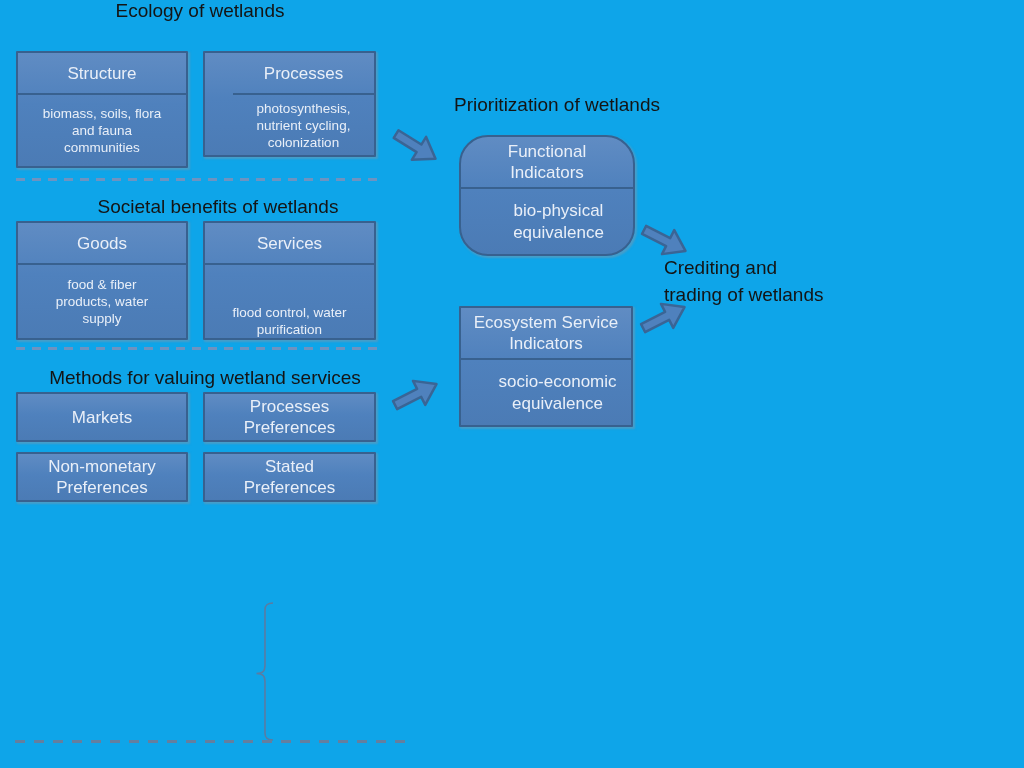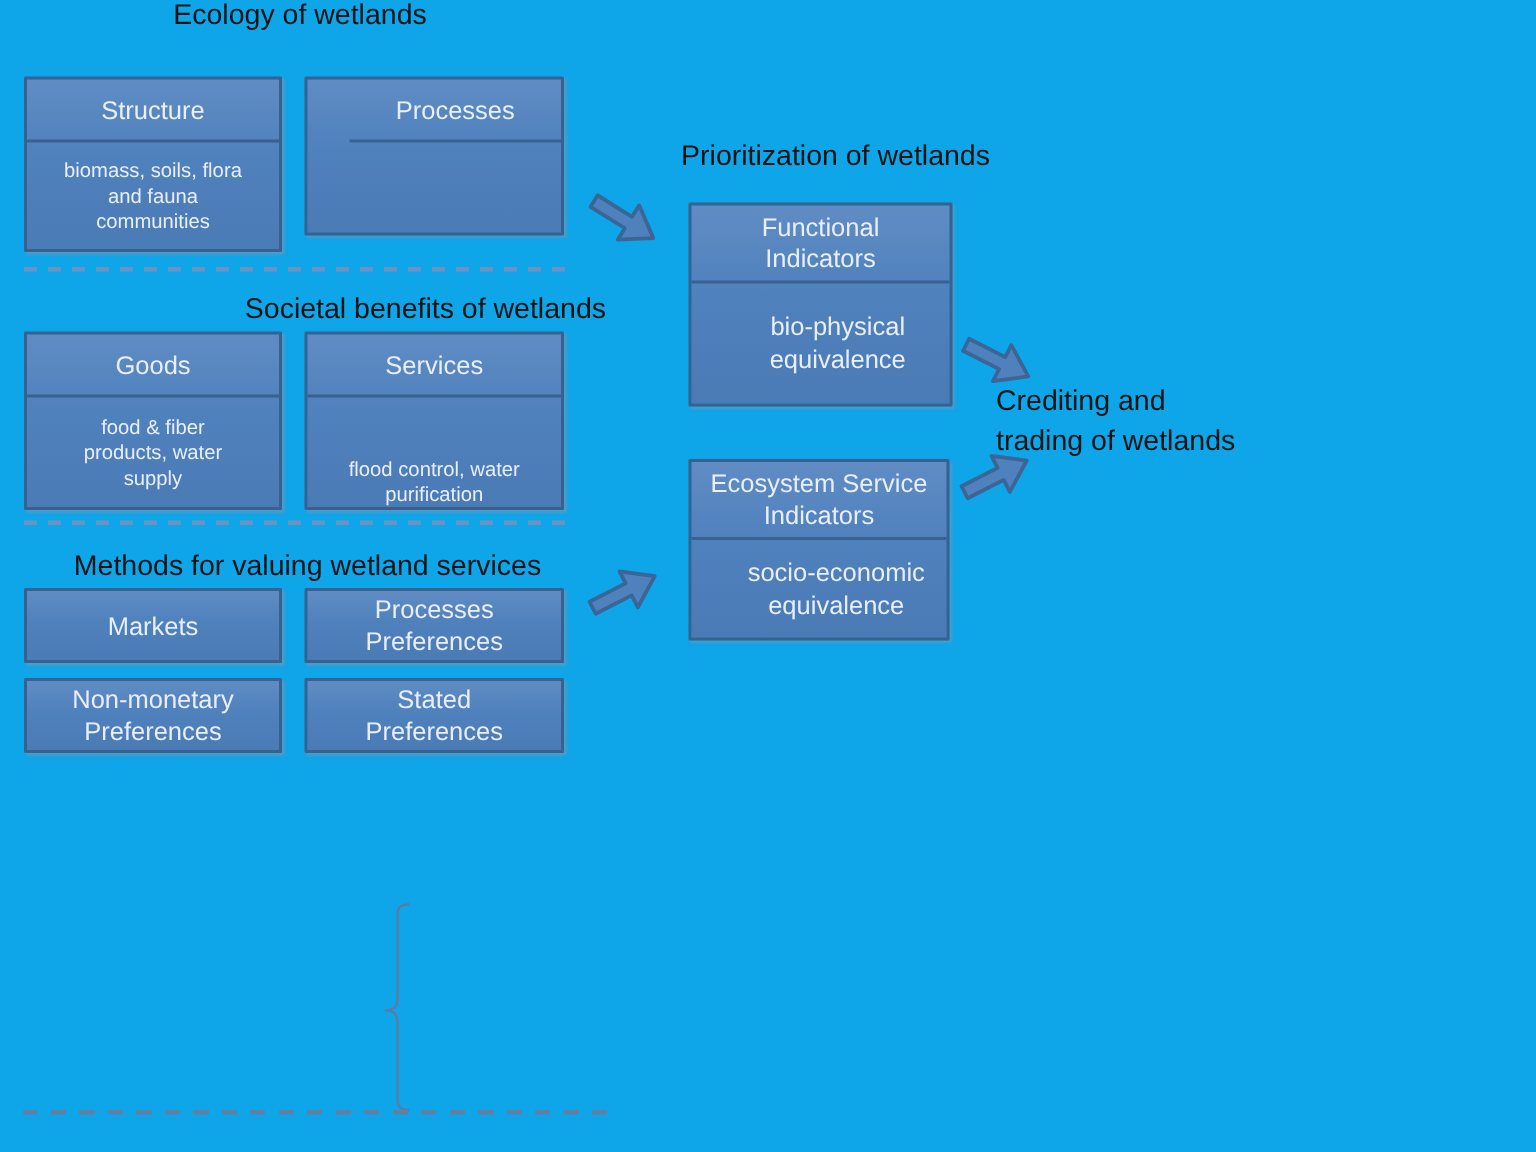--- a/index.html
+++ b/index.html
@@ -58,25 +58,28 @@
 
   <div class="tbox" style="left:16px;top:51px;width:172px;height:117px;">
     <div class="title" style="height:40px;">Structure</div>
     <div class="tbody">biomass, soils, flora
 and fauna
 communities</div>
   </div>
 
   <div class="tbox" style="left:203px;top:51px;width:173px;height:106px;padding-left:28px;">
     <div class="title" style="height:40px;">Processes</div>
+    <div class="tbody">photosynthesis,
+nutrient cycling,
+colonization</div>
   </div>
 
   <div class="dashline" style="left:16px;top:178px;width:362px;"></div>
 
-  <div class="heading" style="left:4px;top:196;width:400px;top:196px;text-align:right;">Societal benefits of wetlands</div>
+  <div class="heading" style="left:18px;top:196;width:400px;top:196px;">Societal benefits of wetlands</div>
 
   <div class="tbox" style="left:16px;top:221px;width:172px;height:119px;">
     <div class="title" style="height:40px;">Goods</div>
     <div class="tbody">food &amp; fiber
 products, water
 supply</div>
   </div>
 
   <div class="tbox" style="left:203px;top:221px;width:173px;height:119px;gap:37px;">
     <div class="title" style="height:40px;">Services</div>
@@ -91,21 +94,21 @@
   <div class="sbox" style="left:16px;top:392px;width:172px;height:50px;">Markets</div>
   <div class="sbox" style="left:203px;top:392px;width:173px;height:50px;">Processes
 Preferences</div>
   <div class="sbox" style="left:16px;top:452px;width:172px;height:50px;">Non-monetary
 Preferences</div>
   <div class="sbox" style="left:203px;top:452px;width:173px;height:50px;">Stated
 Preferences</div>
 
   <div class="heading" style="left:420px;top:94px;width:274px;">Prioritization of wetlands</div>
 
-  <div class="tbox mid" style="left:459px;top:135px;width:176px;height:136px;">
+  <div class="tbox mid" style="left:459px;top:135px;width:176px;height:121px;border-radius:29px;">
     <div class="title" style="height:50px;">Functional
 Indicators</div>
     <div class="tbody">bio-physical
 equivalence</div>
   </div>
 
   <div class="tbox mid" style="left:459px;top:306px;width:174px;height:121px;">
     <div class="title" style="height:50px;">Ecosystem Service
 Indicators</div>
     <div class="tbody">socio-economic

